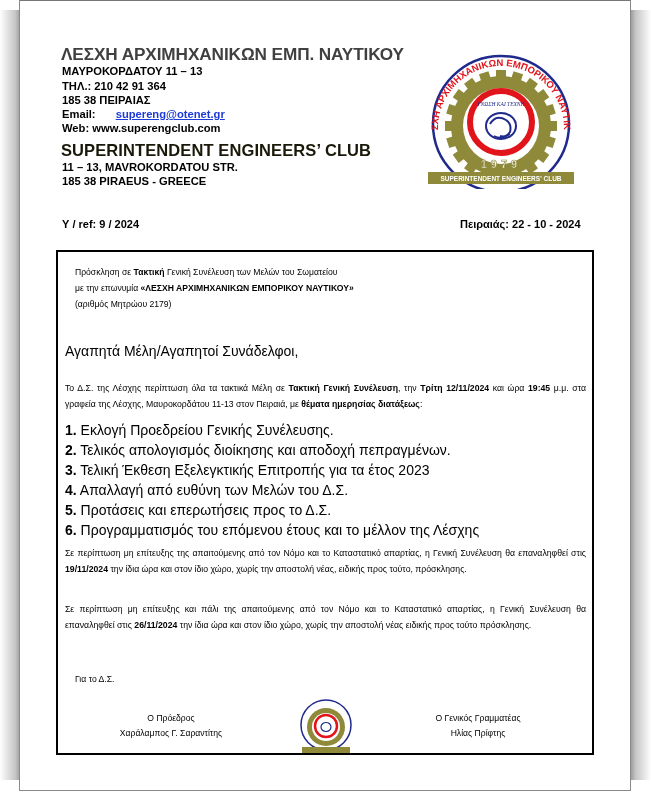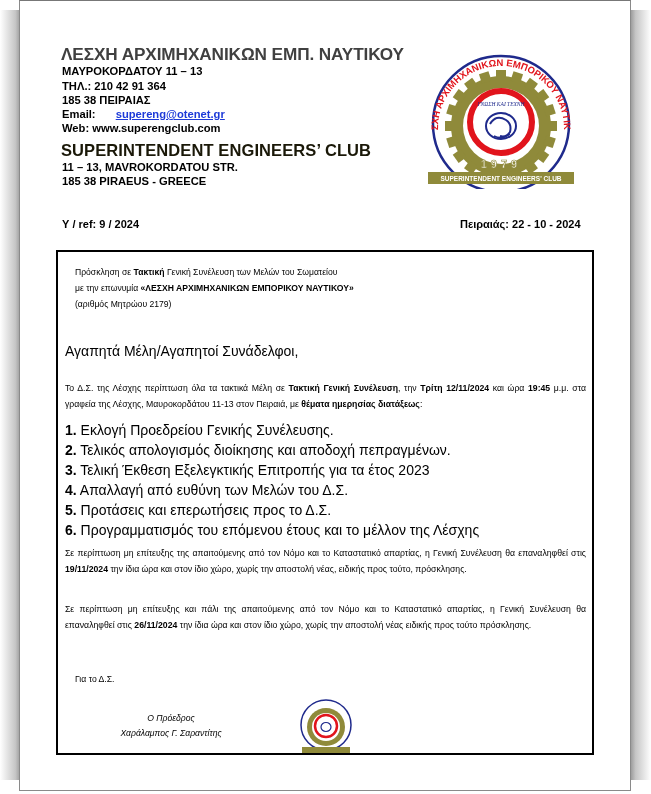--- a/index.html
+++ b/index.html
@@ -52,21 +52,21 @@
   }
   .para {
     position:absolute; left:7px; width:521px; font-size:8.7px; line-height:16px;
     text-align:justify;
   }
   .para.tight { line-height:15.5px; }
   .item {
     position:absolute; left:7px; font-size:14px; white-space:nowrap;
   }
   .sig {
-    position:absolute; font-size:8.6px; text-align:center; white-space:nowrap; line-height:15px;font-style:italic;
+    position:absolute; font-size:8.6px; text-align:center; white-space:nowrap; line-height:15px;
   }
   .stamp { position:absolute; left:238px; top:445px; width:60px; height:58px; }
 </style>
 </head>
 <body>
 
 <div class="shadow-l"></div>
 <div class="shadow-r"></div>
 
 <div class="page"></div>
@@ -152,20 +152,24 @@
   <div class="para tight" style="top:294px"><span>Σε περίπτωση μη επίτευξης της απαιτούμενης από τον Νόμο και το Καταστατικό απαρτίας, η Γενική Συνέλευση θα επαναληφθεί στις </span><b>19/11/2024</b><span> την ίδια ώρα και στον ίδιο χώρο, χωρίς την αποστολή νέας, ειδικής προς τούτο, πρόσκλησης.</span></div>
 
   <div class="para tight" style="top:350px"><span>Σε περίπτωση μη επίτευξης και πάλι της απαιτούμενης από τον Νόμο και το Καταστατικό απαρτίας, η Γενική Συνέλευση θα επαναληφθεί στις </span><b>26/11/2024</b><span> την ίδια ώρα και στον ίδιο χώρο, χωρίς την αποστολή νέας ειδικής προς τούτο πρόσκλησης.</span></div>
 
   <div class="center-line" style="top:422px">Για το Δ.Σ.</div>
 
   <div class="sig" style="left:38px; top:459px; width:150px;">
     <div>Ο Πρόεδρος</div>
     <div>Χαράλαμπος Γ. Σαραντίτης</div>
   </div>
+  <div class="sig" style="left:345px; top:459px; width:150px;">
+    <div>Ο Γενικός Γραμματέας</div>
+    <div>Ηλίας Πρίφτης</div>
+  </div>
 
   <svg class="stamp" viewBox="0 0 60 58">
     <circle cx="30" cy="28" r="25" fill="#fff" stroke="#1f2a8c" stroke-width="1.5"></circle>
     <circle cx="30" cy="30" r="19" fill="#8f8a3a"></circle>
     <circle cx="30" cy="30" r="14" fill="#fff"></circle>
     <circle cx="30" cy="29" r="11" fill="#fff" stroke="#e1141c" stroke-width="2.5"></circle>
     <ellipse cx="30" cy="30" rx="5" ry="4.5" fill="#fff" stroke="#1f2a8c" stroke-width="1.2"></ellipse>
     <rect x="6" y="50" width="48" height="6" fill="#8f8a3a"></rect>
   </svg>
 </div>

